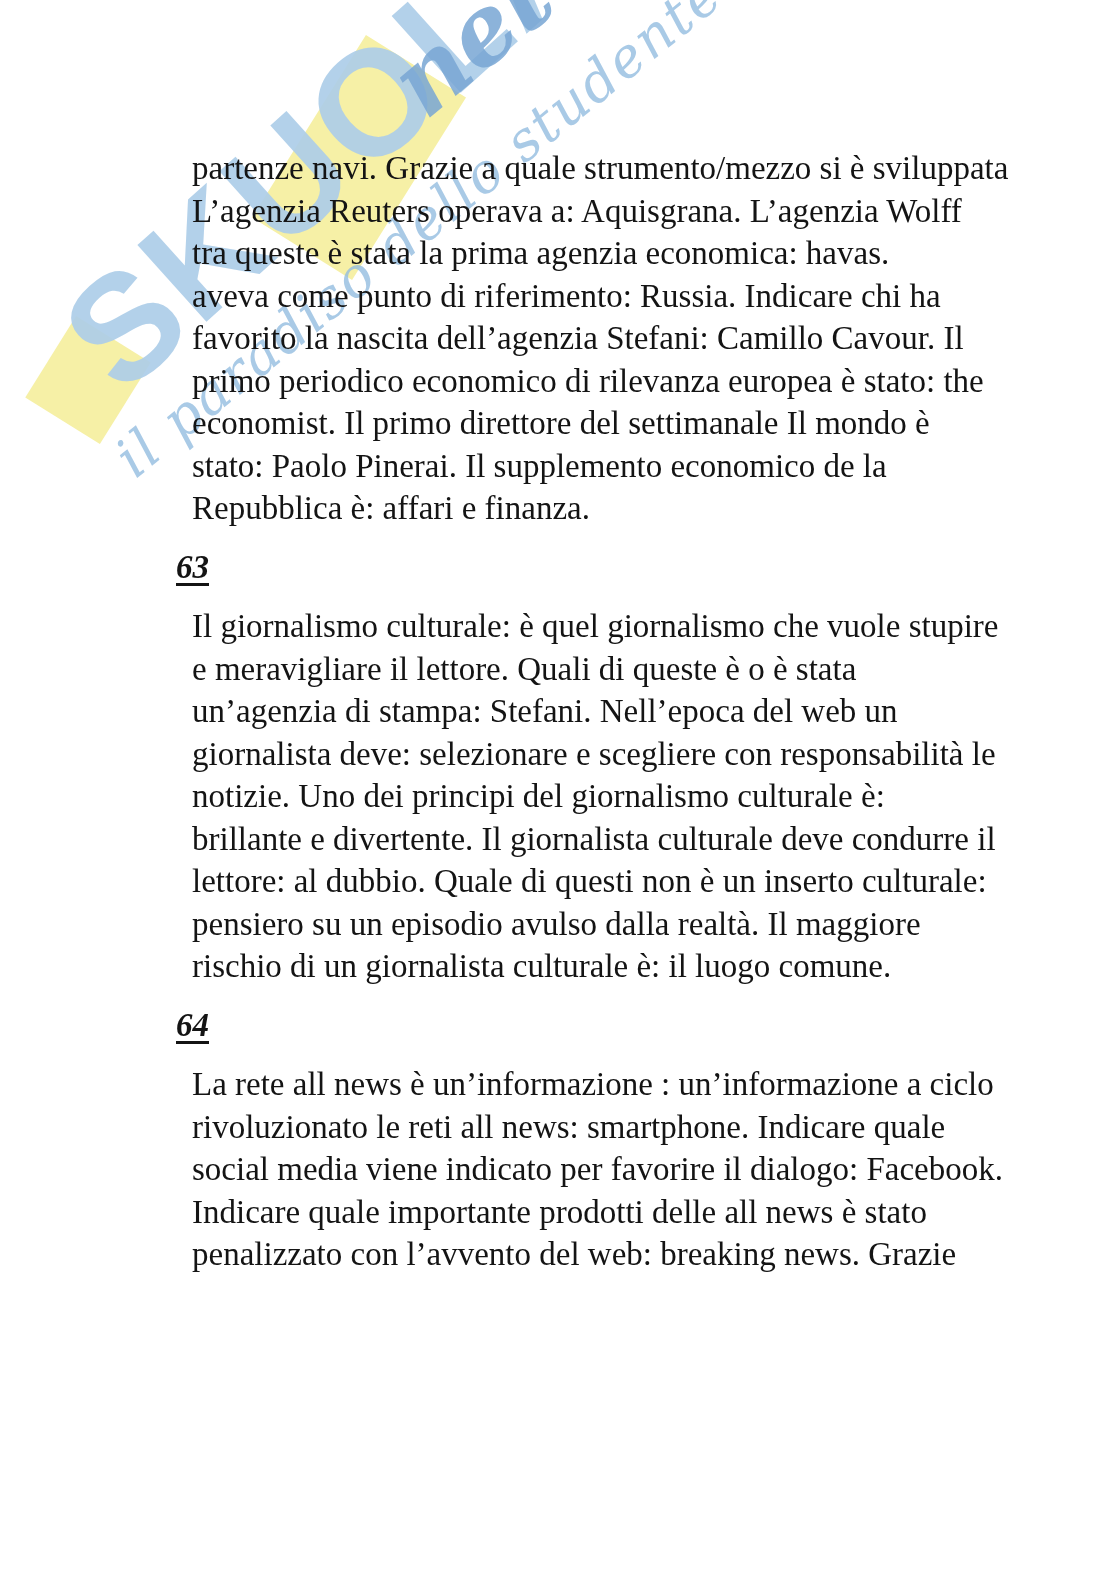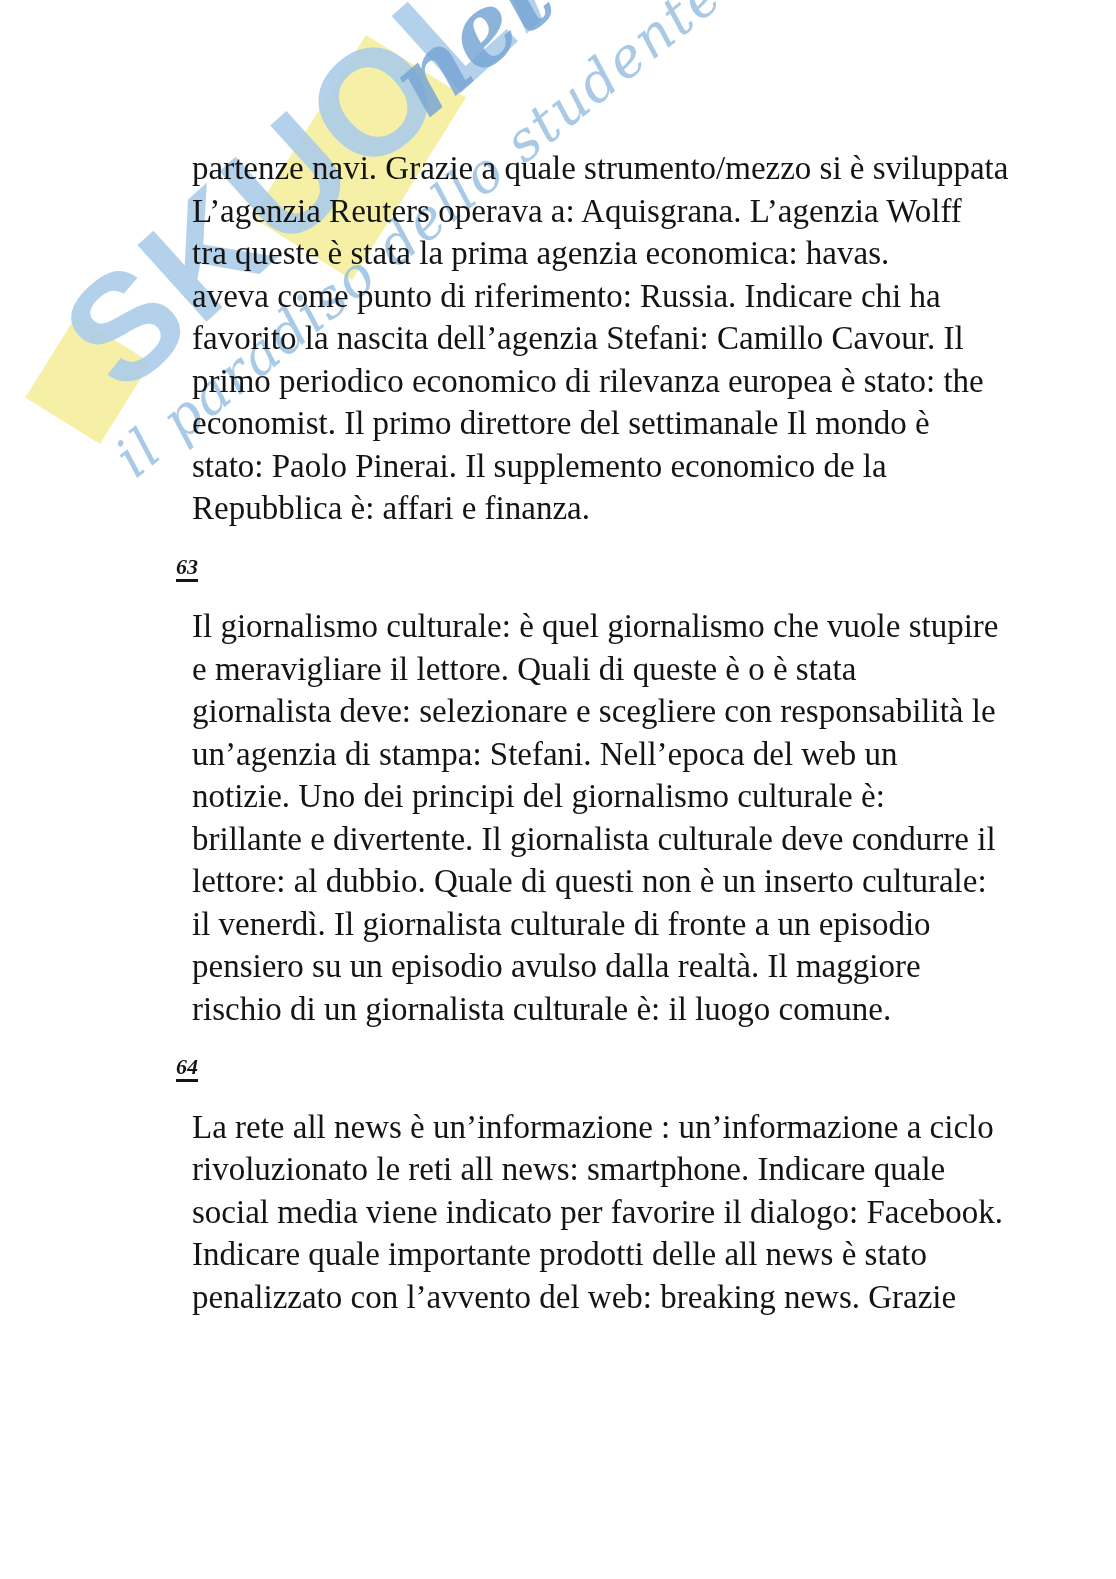--- a/index.html
+++ b/index.html
@@ -68,21 +68,21 @@
     z-index:1;
     color:#141414;
   }
   .para{margin:16px;}
   .line{
     font-size:33px;
     line-height:42.5px;
     white-space:nowrap;
   }
   .heading{
-    font-size:22px;
+    font-size:33px;
     line-height:42.5px;
     font-weight:bold;
     font-style:italic;
     text-decoration:underline;
     text-decoration-thickness:3px;
     text-underline-offset:5px;
     margin:14px 0 17px 0;
   }
 </style>
 </head>
@@ -110,26 +110,25 @@
       <div class="line">economist. Il primo direttore del settimanale Il mondo è</div>
       <div class="line">stato: Paolo Pinerai. Il supplemento economico de la</div>
       <div class="line">Repubblica è: affari e finanza.</div>
     </div>
 
     <div class="heading">63</div>
 
     <div class="para">
       <div class="line">Il giornalismo culturale: è quel giornalismo che vuole stupire</div>
       <div class="line">e meravigliare il lettore. Quali di queste è o è stata</div>
+      <div class="line">un’agenzia di stampa: Stefani. Nell’epoca del web un</div>
       <div class="line">giornalista deve: selezionare e scegliere con responsabilità le</div>
-      <div class="line">un’agenzia di stampa: Stefani. Nell’epoca del web un</div>
       <div class="line">notizie. Uno dei principi del giornalismo culturale è:</div>
       <div class="line">brillante e divertente. Il giornalista culturale deve condurre il</div>
       <div class="line">lettore: al dubbio. Quale di questi non è un inserto culturale:</div>
-      <div class="line">il venerdì. Il giornalista culturale di fronte a un episodio</div>
       <div class="line">pensiero su un episodio avulso dalla realtà. Il maggiore</div>
       <div class="line">rischio di un giornalista culturale è: il luogo comune.</div>
     </div>
 
     <div class="heading">64</div>
 
     <div class="para">
       <div class="line">La rete all news è un’informazione : un’informazione a ciclo</div>
       <div class="line">rivoluzionato le reti all news: smartphone. Indicare quale</div>
       <div class="line">social media viene indicato per favorire il dialogo: Facebook.</div>

